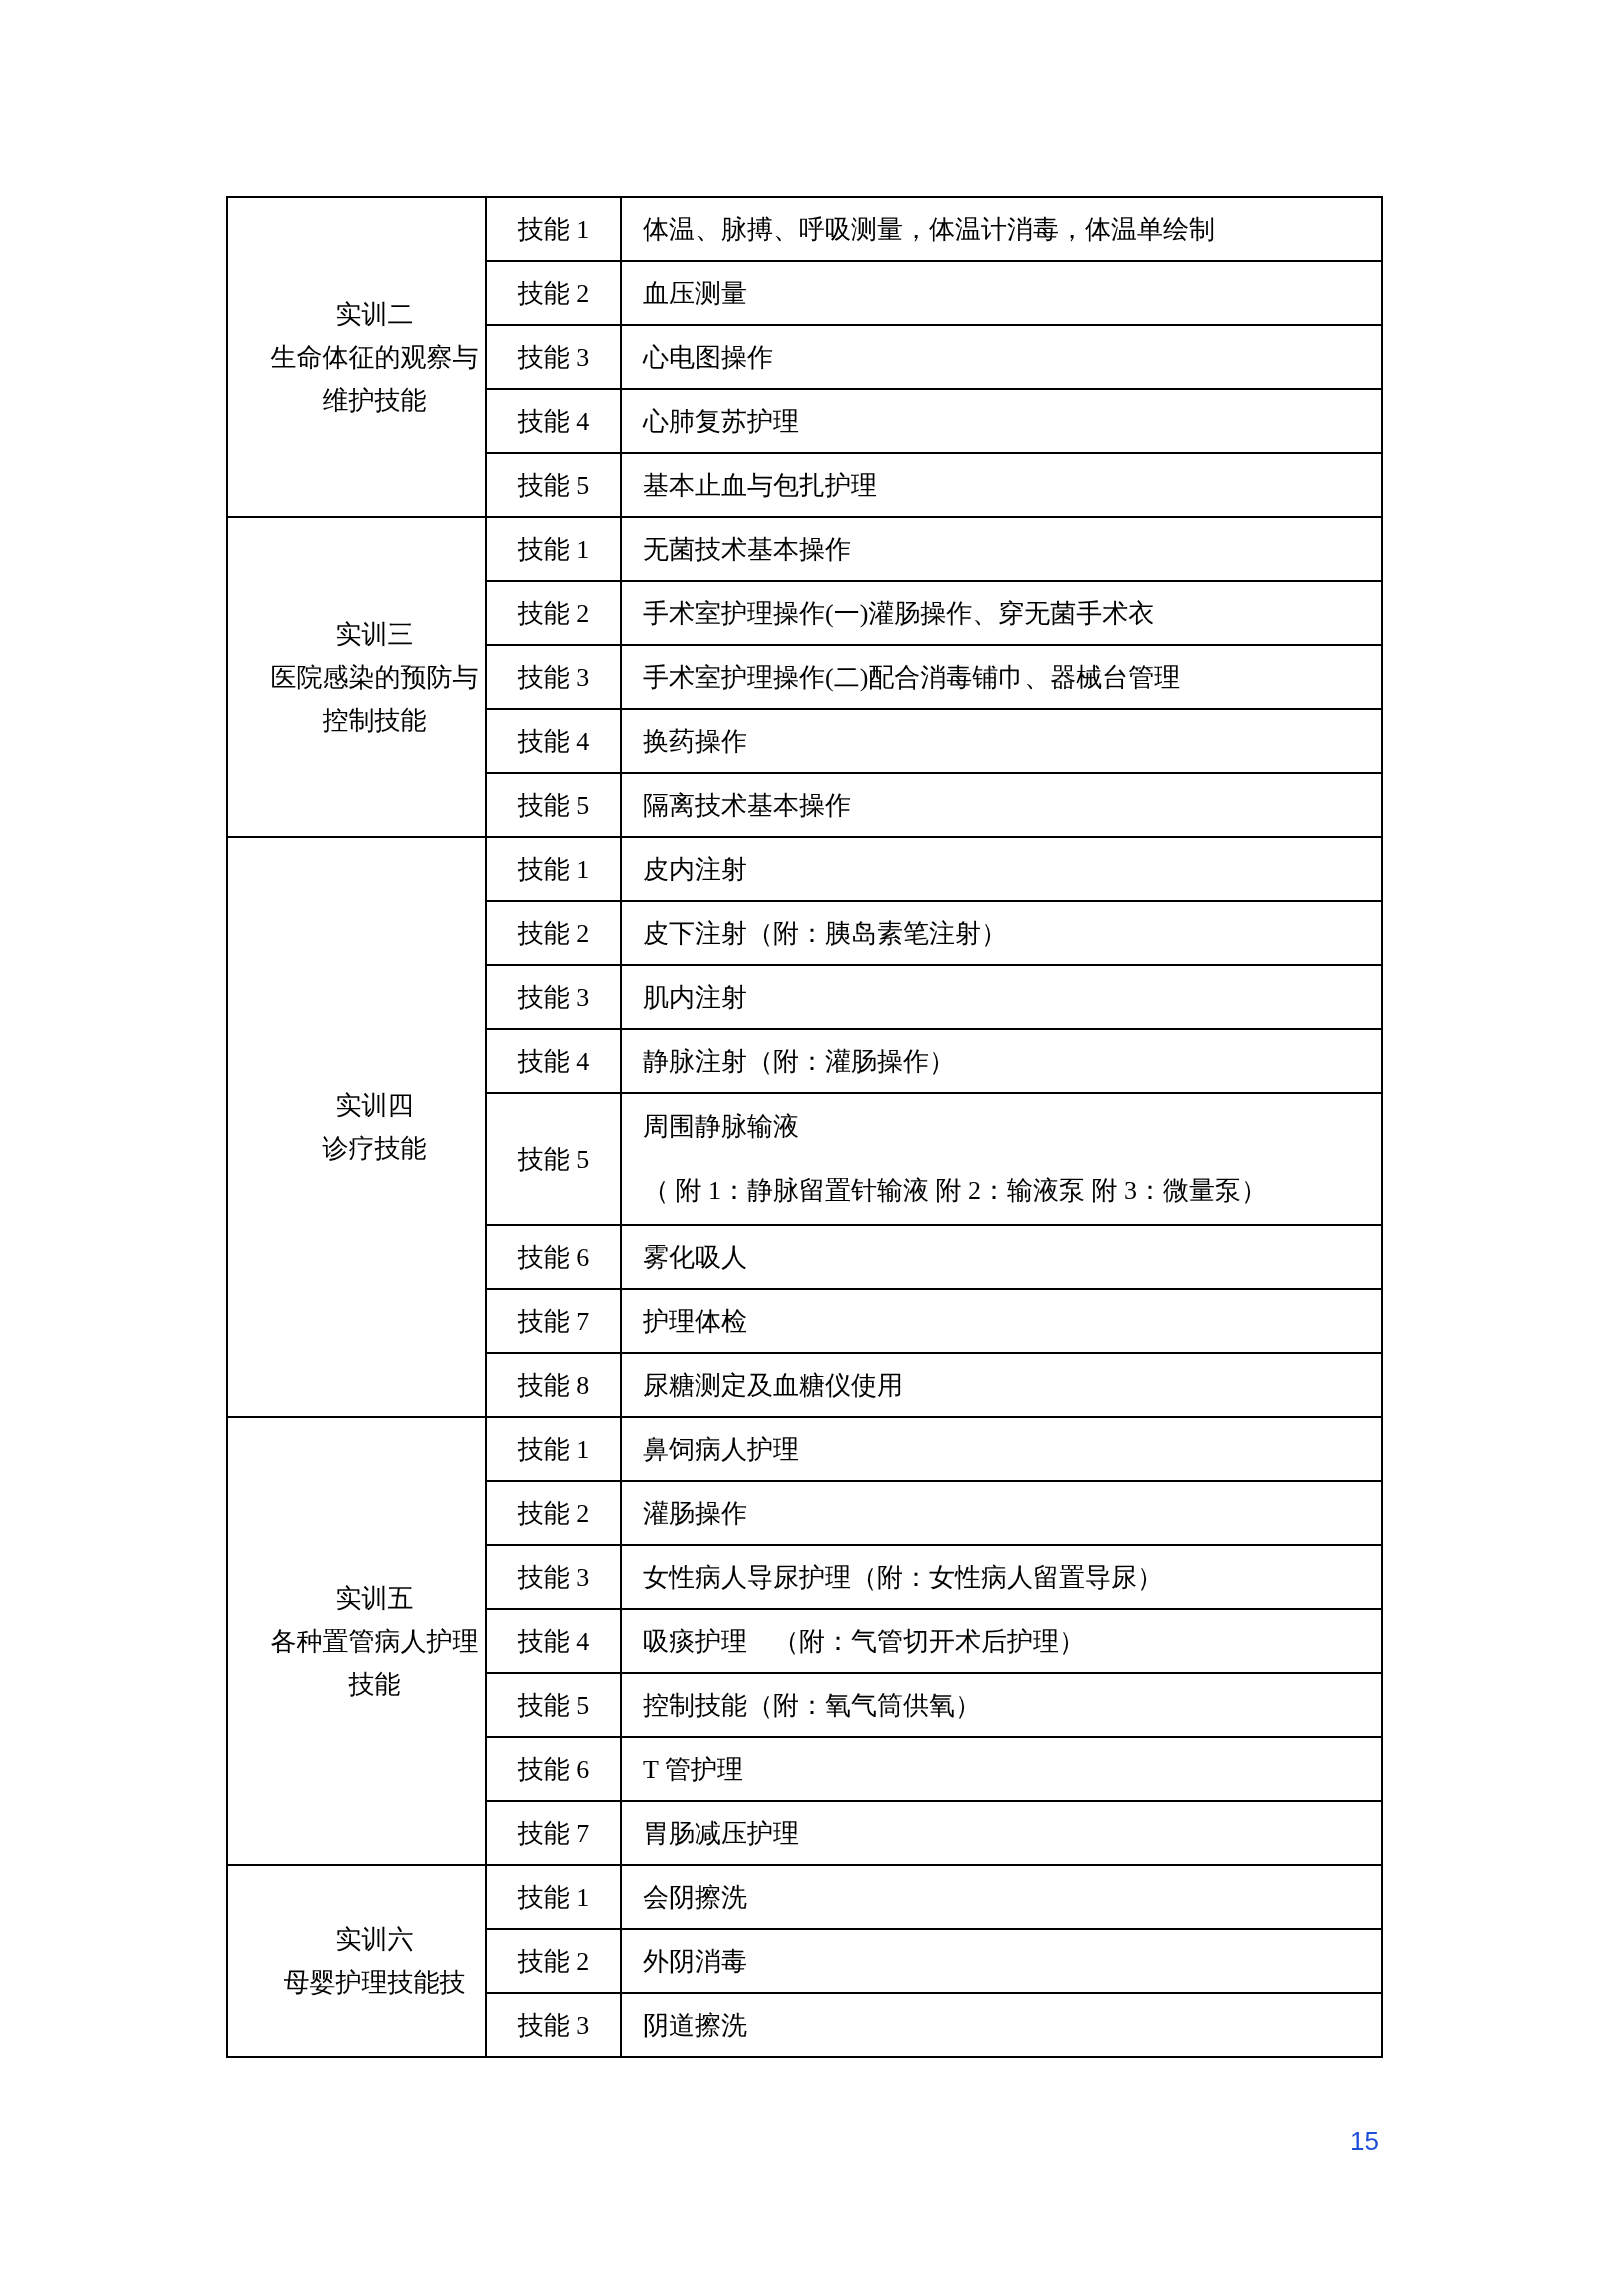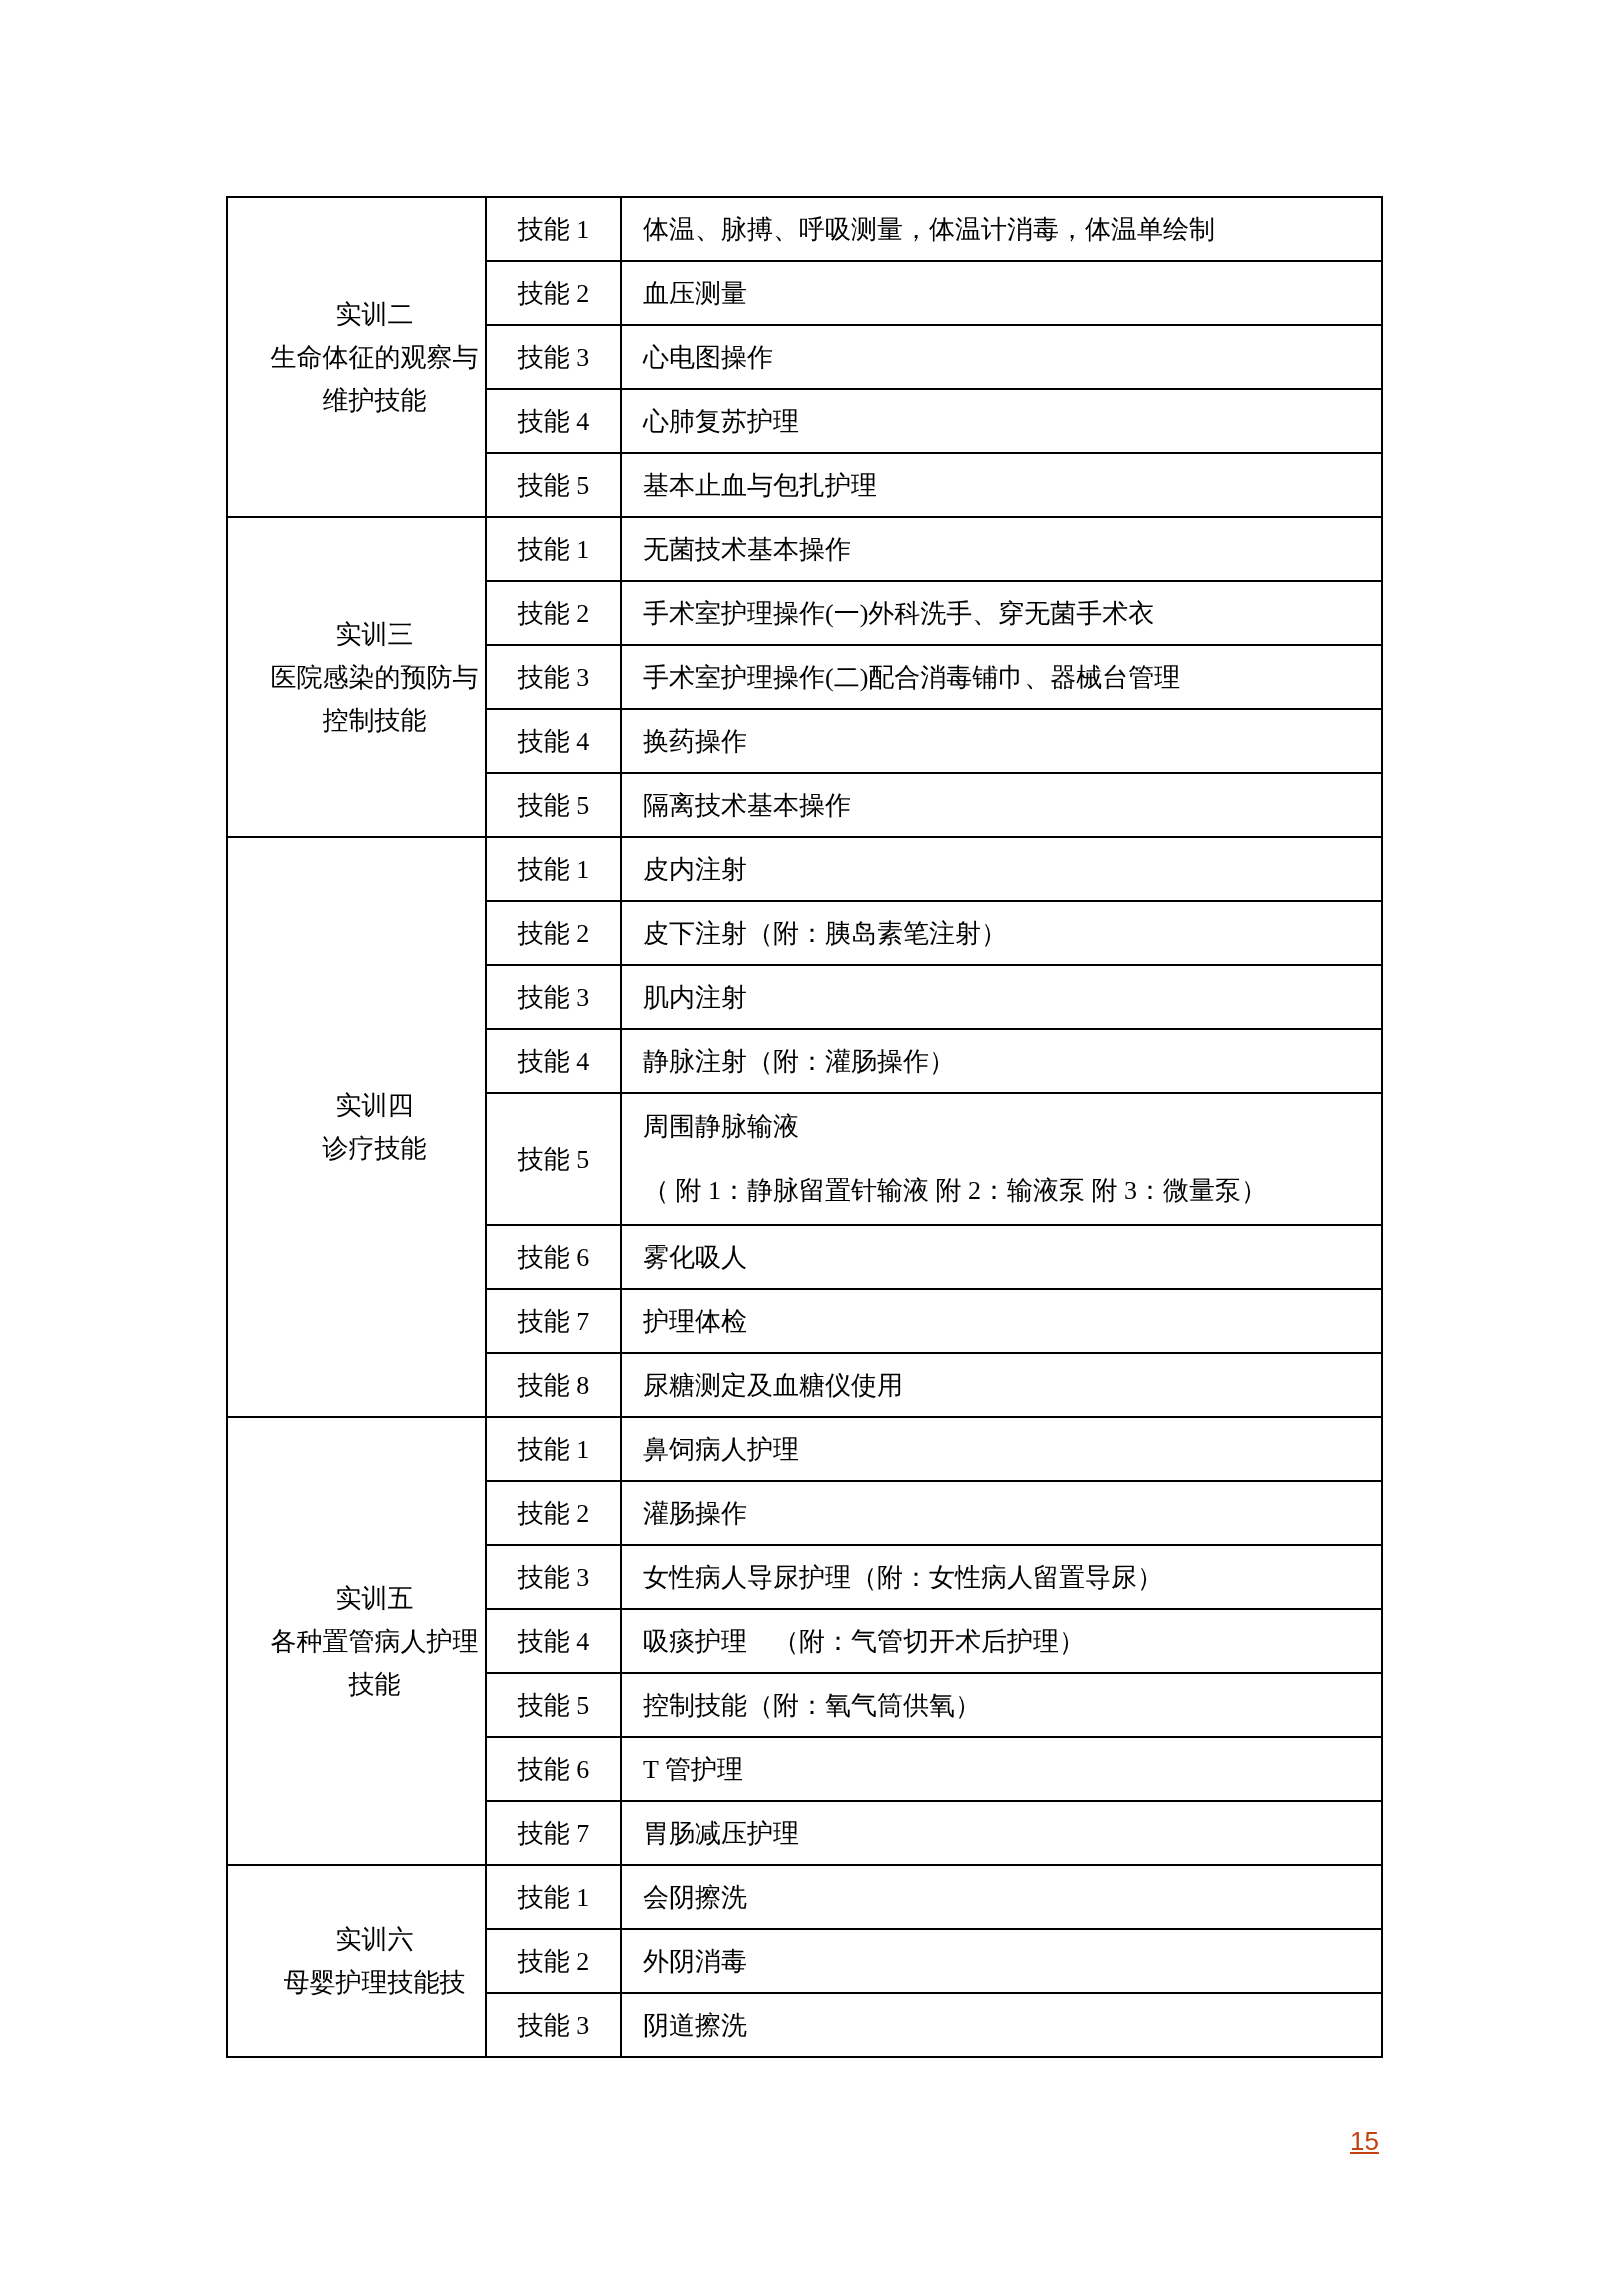--- a/index.html
+++ b/index.html
@@ -53,22 +53,21 @@
   .desc-line {
     line-height: 64px;
     white-space: nowrap;
   }
   .page-number {
     position: absolute;
     left: 1350px;
     top: 2126px;
     font-family: "Liberation Sans", sans-serif;
     font-size: 26px;
-    color: #c2410c;
-    text-decoration: underline;
+    color: #1d4ed8;
   }
 </style>
 </head>
 <body>
 
 <table class="skills">
   <colgroup>
     <col style="width:259px">
     <col style="width:135px">
     <col style="width:761px">
@@ -105,21 +104,21 @@
       <td class="group" rowspan="5">
         <div class="group-line">实训三</div>
         <div class="group-line">医院感染的预防与</div>
         <div class="group-line">控制技能</div>
       </td>
       <td class="slabel"><span>技能 1</span></td>
       <td class="sdesc"><span>无菌技术基本操作</span></td>
     </tr>
     <tr class="r">
       <td class="slabel"><span>技能 2</span></td>
-      <td class="sdesc"><span>手术室护理操作(一)外科洗手、穿无菌手术衣</span></td>
+      <td class="sdesc"><span>手术室护理操作(一)灌肠操作、穿无菌手术衣</span></td>
     </tr>
     <tr class="r">
       <td class="slabel"><span>技能 3</span></td>
       <td class="sdesc"><span>手术室护理操作(二)配合消毒铺巾、器械台管理</span></td>
     </tr>
     <tr class="r">
       <td class="slabel"><span>技能 4</span></td>
       <td class="sdesc"><span>换药操作</span></td>
     </tr>
     <tr class="r">

